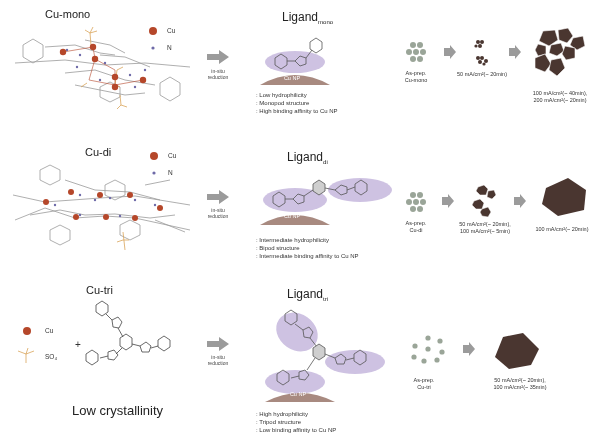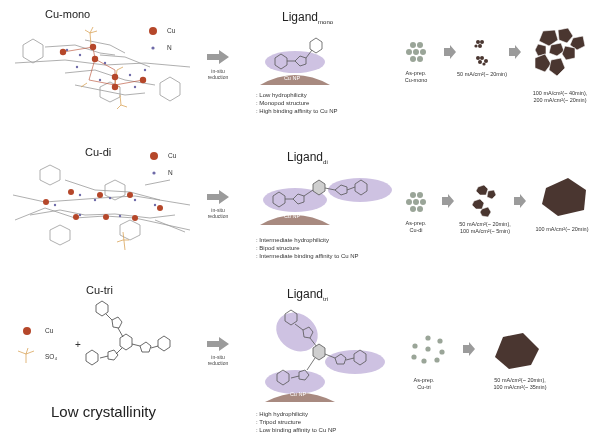--- a/index.html
+++ b/index.html
@@ -294,21 +294,21 @@
     <polygon points="62,46 68,42 73,46 71,52 64,52"></polygon>
     <path d="M73,48 L80,46"></path>
     <polygon points="80,40 86,36 92,40 92,47 86,51 80,47"></polygon>
     <path d="M44,48 L38,54"></path>
     <polygon points="30,52 36,50 40,55 36,60 30,59"></polygon>
     <path d="M30,56 L22,58"></path>
     <polygon points="8,54 14,50 20,54 20,61 14,65 8,61"></polygon>
   </g>
 </svg>
 
-<div class="abs" style="left:51px;top:403px;font-size:15px;color:#222;">Low crystallinity</div>
+<div class="abs" style="left:72px;top:403px;font-size:13px;color:#222;">Low crystallinity</div>
 
 <svg style="left:207px;top:337px;" width="22" height="14">
     <path d="M0,4 L12,4 L12,0 L22,7 L12,14 L12,10 L0,10 Z" fill="#9b9b9b"></path>
   </svg>
 <div class="abs arrowlbl" style="left:200px;top:354px;">in-situ</div>
 <div class="abs arrowlbl" style="left:200px;top:360px;">reduction</div>
 
 <div class="abs ligtitle" style="left:287px;top:287px;"><span>Ligand</span><sub>tri</sub></div>
 
 <svg style="left:255px;top:302px;" width="140" height="100" viewBox="0 0 140 100">

